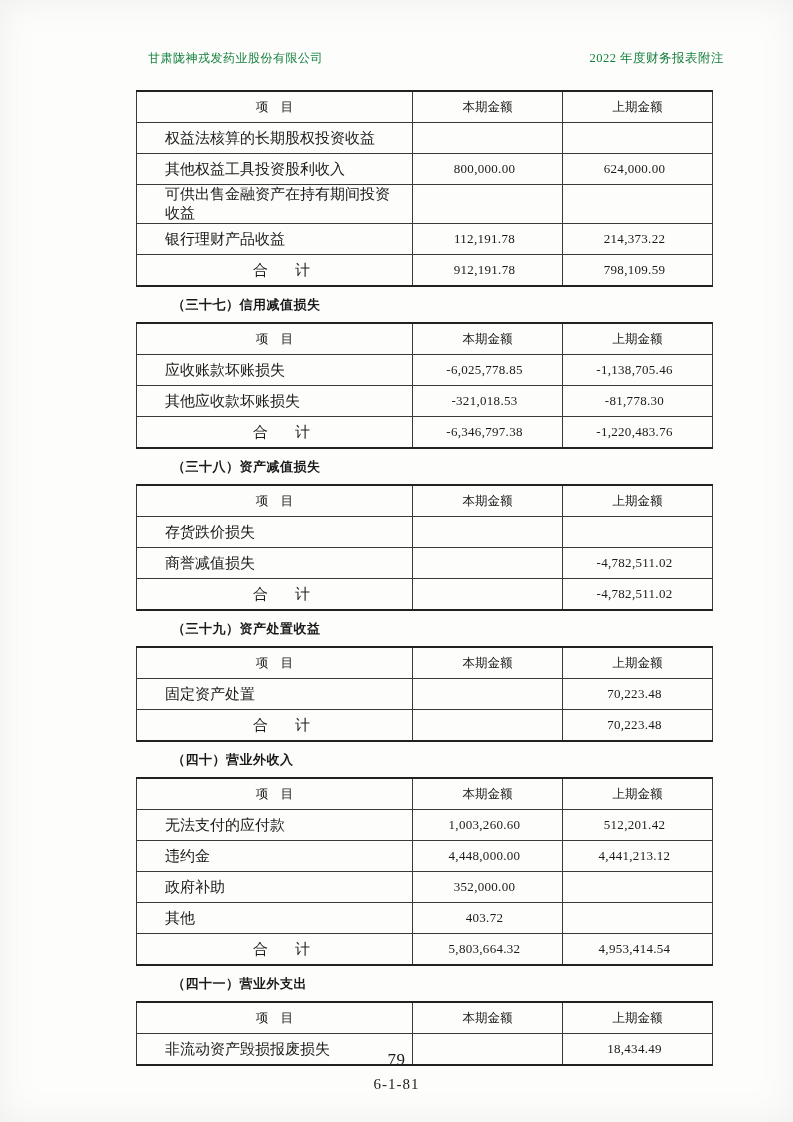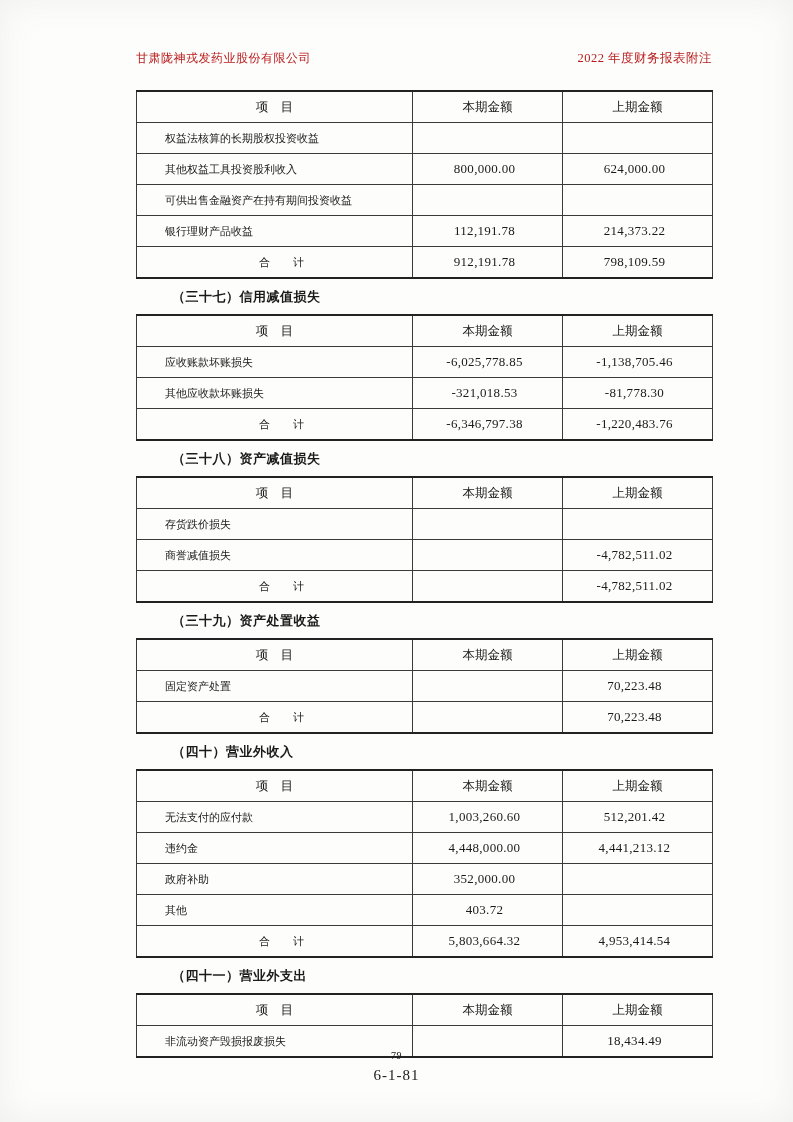--- a/index.html
+++ b/index.html
@@ -25,28 +25,28 @@
   
   .page:before {
     content: "";
     position: absolute;
     left: 0; top: 0; right: 0; bottom: 0;
     box-shadow: inset 0 0 34px rgba(120,118,112,0.10);
     pointer-events: none;
   }
   .header {
     position: absolute;
-    left: 136px;
+    left: 148px;
     top: 50px;
     width: 576px;
     display: flex;
     justify-content: space-between;
     font-size: 12.5px;
     letter-spacing: 0.5px;
-    color: #b91c1c;
+    color: #15803d;
   }
   .header .left { font-family: "DejaVu Sans", sans-serif; font-size: 12px; }
   .header .right { font-family: "Liberation Serif", serif; font-size: 12.5px; }
 
   .content {
     position: absolute;
     left: 136px;
     top: 90px;
     width: 576px;
   }
@@ -63,21 +63,21 @@
     font-size: 12.5px;
     padding: 0 8px;
     vertical-align: middle;
   }
   table.fin .thead td {
     text-align: center;
   }
   table.fin td.item {
     text-align: left;
     font-family: Liberation Serif, serif;
-    font-size: 11px;
+    font-size: 15px;
     padding-left: 28px;
   }
   table.fin td.item.center {
     text-align: center;
   }
   table.fin td.num {
     text-align: center;
     font-family: "Liberation Serif", serif;
     font-size: 13px;
     letter-spacing: 0.3px;
@@ -105,21 +105,21 @@
 
   .footer {
     position: absolute;
     left: 0;
     top: 1050px;
     width: 793px;
     text-align: center;
     font-family: "Liberation Serif", serif;
   }
   .footer .pg {
-    font-size: 10px;
+    font-size: 17px;
     letter-spacing: 0.5px;
   }
   .footer .doc {
     font-size: 15px;
     letter-spacing: 1px;
     margin-top: 6px;
   }
   .total { letter-spacing: 6px; }
 </style>
 </head>

